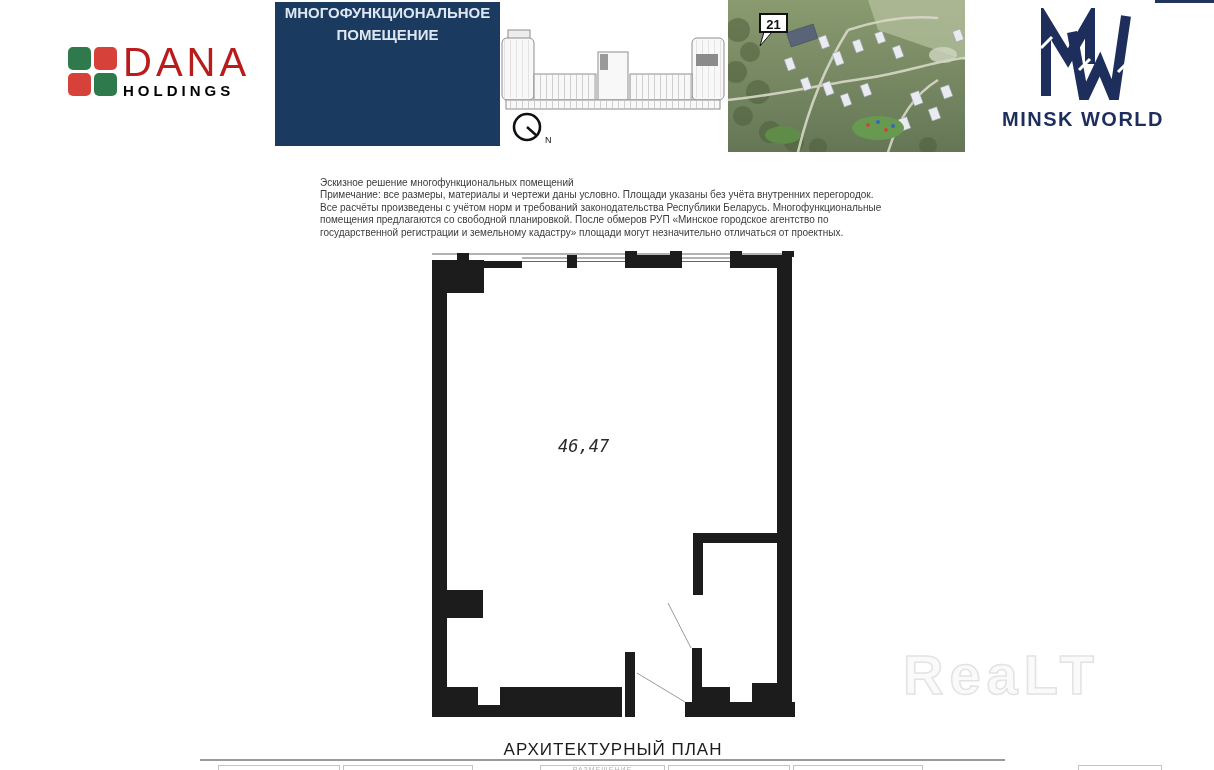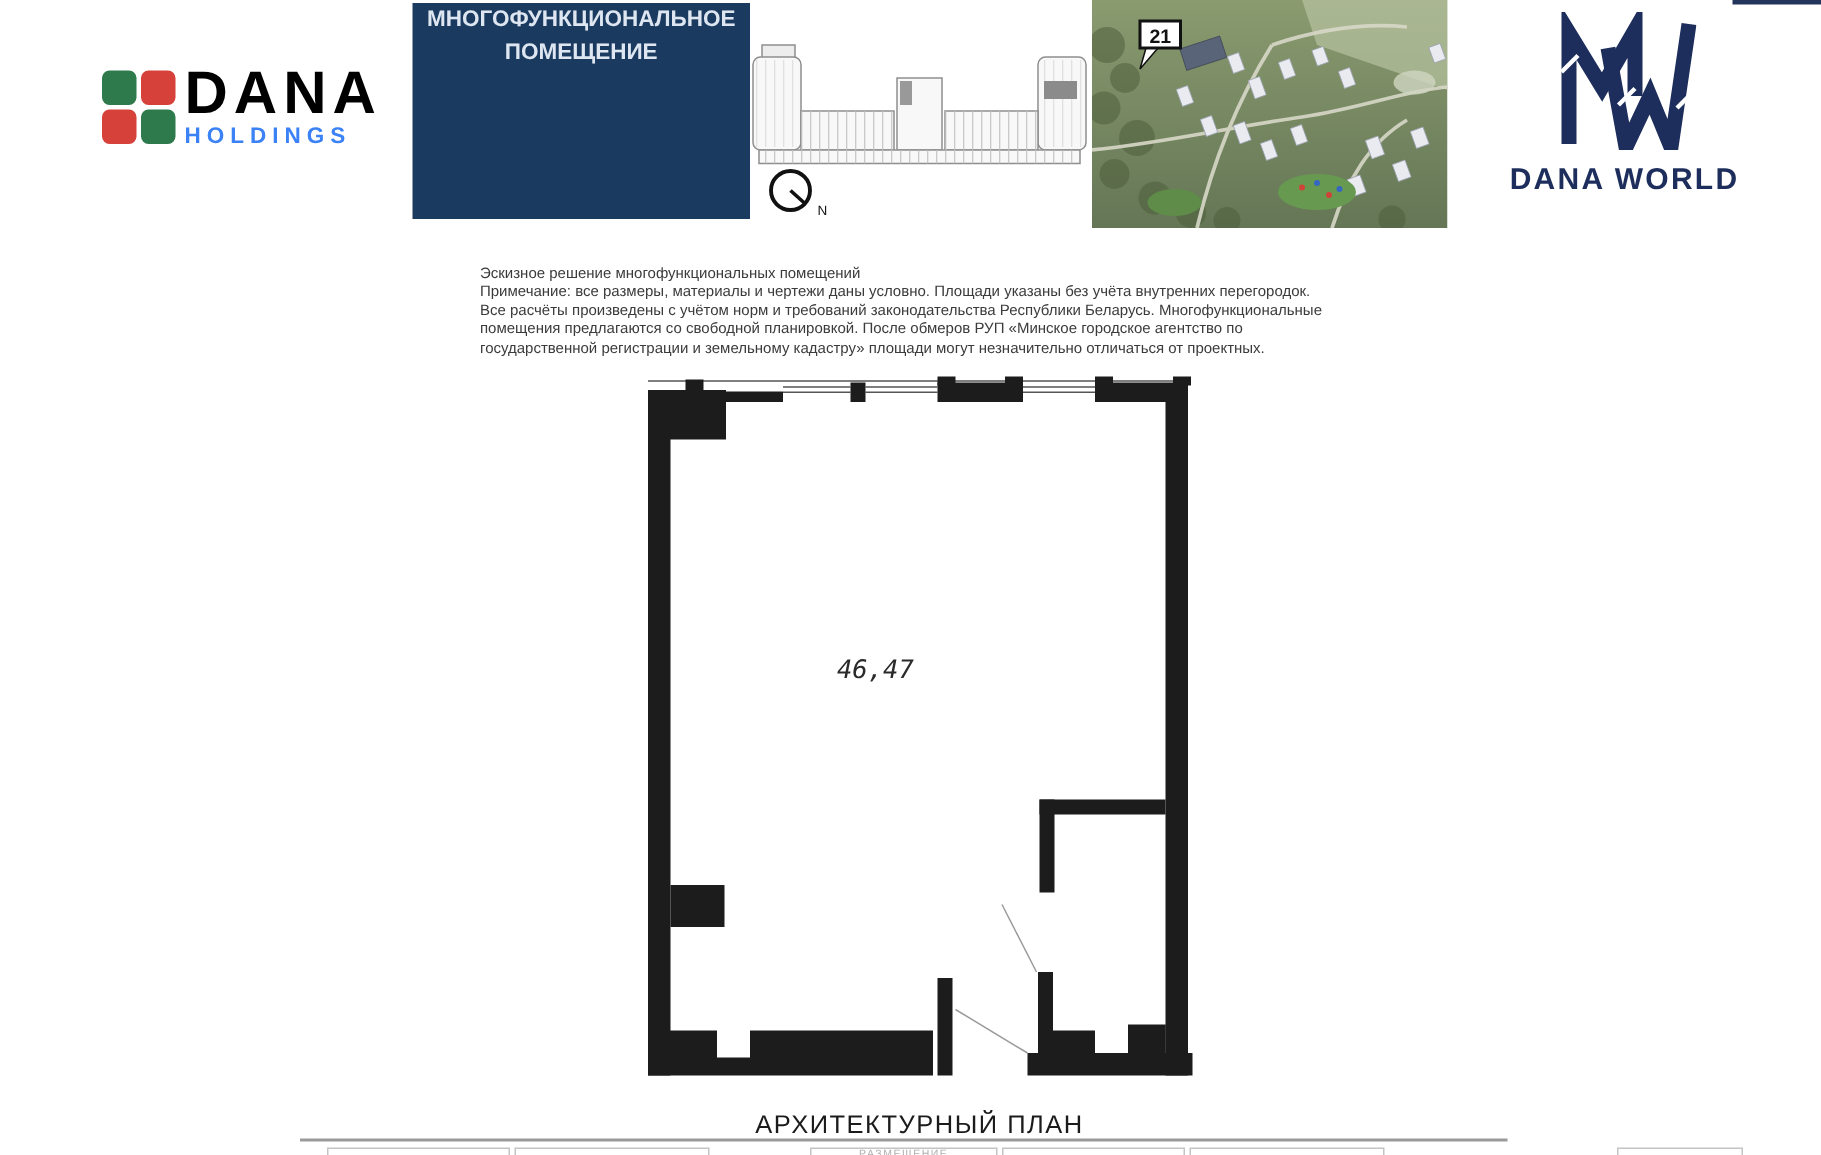--- a/index.html
+++ b/index.html
@@ -10,22 +10,22 @@
   }
   .abs { position:absolute; }
 
   
   #dana-logo { left:68px; top:44px; display:flex; align-items:flex-start; }
   .dana-squares { display:grid; grid-template-columns:23px 23px; grid-template-rows:23px 23px; gap:3px; margin-top:3px; }
   .dana-sq { border-radius:5px; }
   .sq-green { background:#2f7a4c; }
   .sq-red { background:#d6413a; }
   .dana-words { margin-left:6px; }
-  .dana-word { font-size:40px; font-weight:700; color:#000000; letter-spacing:4px; line-height:36px; }
-  .dana-sub { font-size:15px; font-weight:700; color:#3b82f6; letter-spacing:4px; margin-top:2px; }
+  .dana-word { font-size:40px; font-weight:400; color:#b91c1c; letter-spacing:4px; line-height:36px; }
+  .dana-sub { font-size:15px; font-weight:700; color:#000000; letter-spacing:4px; margin-top:2px; }
 
   
   #header-box {
     left:275px; top:2px; width:225px; height:144px; background:#1a3a5f;
     display:flex; flex-direction:column; align-items:center; justify-content:flex-start;
     color:#dde6f1; font-weight:600; font-size:15px; line-height:22px; text-align:center;
   }
 
   
   #notes {
@@ -174,21 +174,21 @@
         <path d="M11,88 L11,14 L33,50 L55,12 L55,56"></path>
         <path d="M37,24 L49,90 L65,56 L79,90 L91,8"></path>
       </g>
       <g stroke="#ffffff" stroke-width="3">
         <line x1="6" y1="40" x2="17" y2="29"></line>
         <line x1="44" y1="62" x2="55" y2="51"></line>
         <line x1="70" y1="42" x2="81" y2="31"></line>
         <line x1="83" y1="64" x2="92" y2="55"></line>
       </g>
     </svg>
-    <div id="mw-name">DANA WORLD</div>
+    <div id="mw-name">MINSK WORLD</div>
   </div>
 
   <div id="top-right-strip" class="abs"></div>
 
   <div id="notes" class="abs">Эскизное решение многофункциональных помещений
 Примечание: все размеры, материалы и чертежи даны условно. Площади указаны без учёта внутренних перегородок.
 Все расчёты произведены с учётом норм и требований законодательства Республики Беларусь. Многофункциональные
 помещения предлагаются со свободной планировкой. После обмеров РУП «Минское городское агентство по
 государственной регистрации и земельному кадастру» площади могут незначительно отличаться от проектных.</div>
 
@@ -237,20 +237,21 @@
 
     <g stroke="#9a9a9a" stroke-width="1" fill="none">
       <line x1="238" y1="353" x2="261" y2="398"></line>
       <line x1="207" y1="423" x2="255" y2="452"></line>
     </g>
     <text x="128" y="202" font-size="17" font-style="italic" fill="#2a2a2a" font-family="DejaVu Sans Mono, monospace">46,47</text>
   </svg>
 
   <div id="plan-caption" class="abs">АРХИТЕКТУРНЫЙ ПЛАН</div>
 
+  <div id="watermark" class="abs">ReaLT</div>
 
   <div id="footer" class="abs">
     <div class="footer-rule"></div>
     <div class="footer-cell" style="left:18px; width:122px;"></div>
     <div class="footer-cell" style="left:143px; width:130px;"></div>
     <div class="footer-cell" style="left:340px; width:125px;">
       <span>РАЗМЕЩЕНИЕ</span>
     </div>
     <div class="footer-cell" style="left:468px; width:122px;"></div>
     <div class="footer-cell" style="left:593px; width:130px;"></div>

